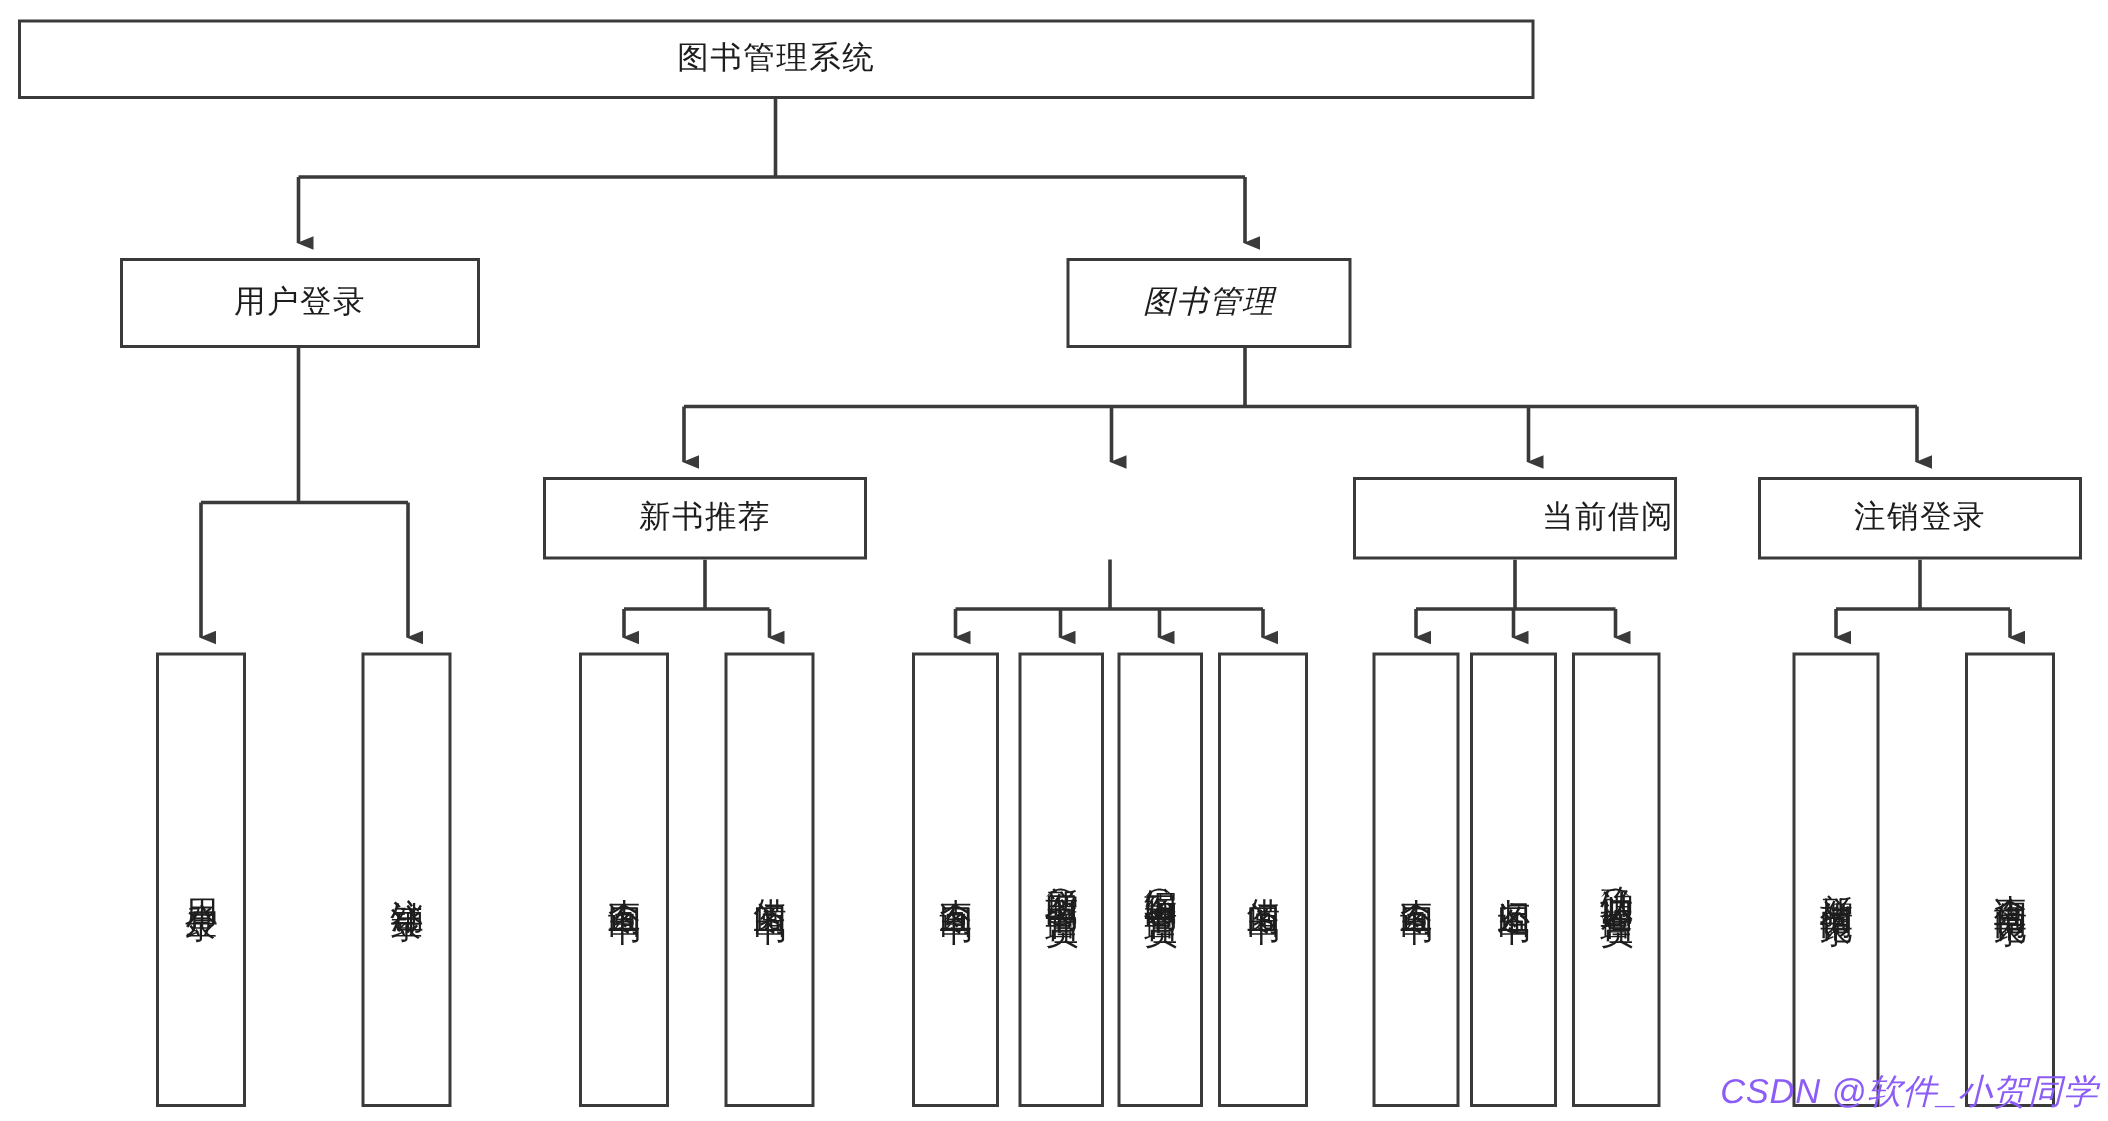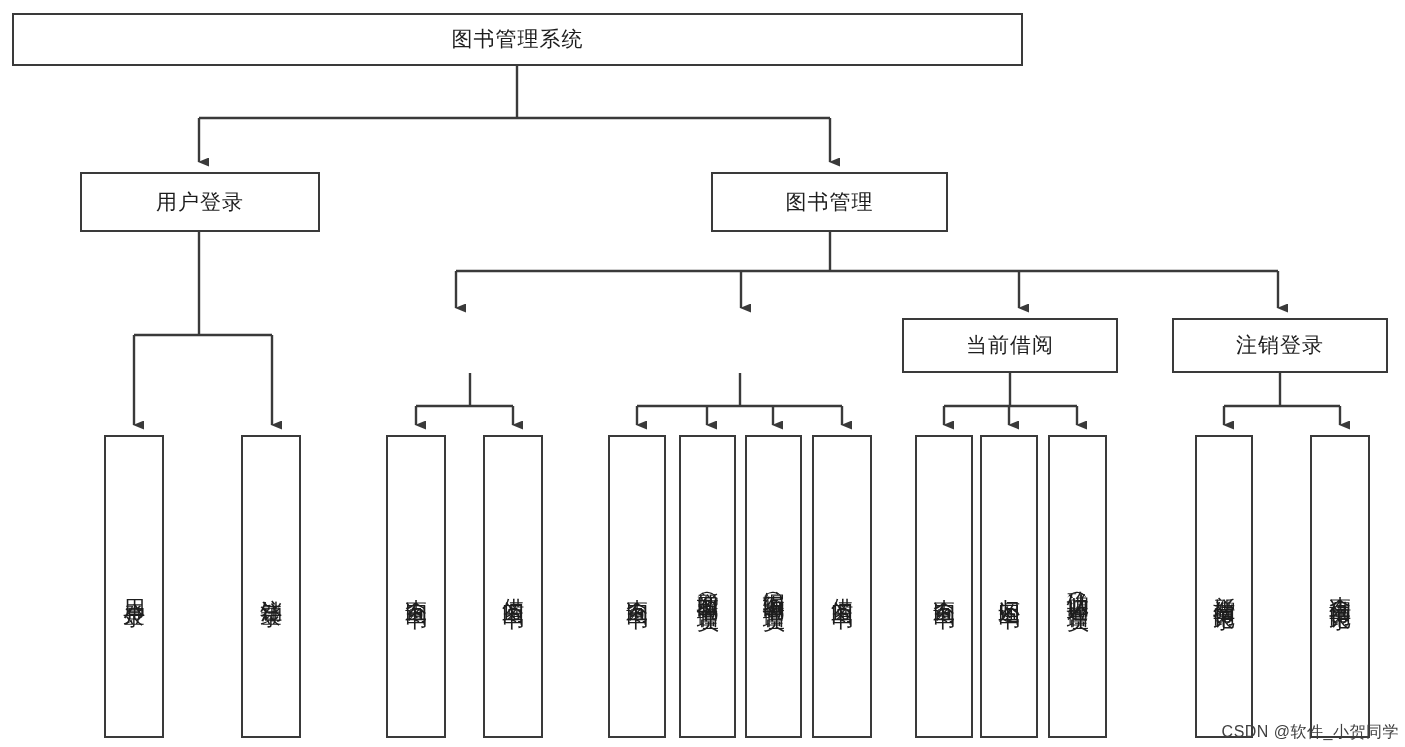--- a/index.html
+++ b/index.html
@@ -10,22 +10,22 @@
 
   .node{position:absolute;box-sizing:border-box;background:#ffffff;
         border:2px solid #3a3a3a;display:flex;align-items:center;justify-content:center;
         color:#1d1d1d;}
   .node.root{border-width:2px;}
   .h-label{font-size:21px;line-height:1.15;letter-spacing:1px;white-space:nowrap;}
   .node.leaf{align-items:center;justify-content:center;padding:6px 0;}
   .v-label{writing-mode:vertical-rl;text-orientation:upright;
            font-size:22px;line-height:1.30;letter-spacing:3px;
            white-space:normal;text-align:center;max-height:100%;}
-  .watermark{position:absolute;right:6px;bottom:4px;font-size:16px;color:#404040;
-             letter-spacing:.5px;white-space:nowrap;}
+  .watermark{position:absolute;right:6px;bottom:4px;font-size:23px;color:#8b5cf6;
+             letter-spacing:.5px;white-space:nowrap;font-style:italic;}
 </style>
 </head>
 <body>
 
 <div id="canvas">
 
   <svg id="wires" viewBox="0 0 1405 747" xmlns="http://www.w3.org/2000/svg">
     <defs>
       <marker id="ah" markerWidth="10" markerHeight="11" refX="4.5" refY="10" orient="auto" markerUnits="userSpaceOnUse">
         <path d="M0,0 L9,0 L4.5,11 Z" fill="#3a3a3a"></path>
@@ -75,25 +75,28 @@
     </g>
   </svg>
 
   <div class="node root" style="left:12px;top:13px;width:1011px;height:53px;">
     <span class="h-label">图书管理系统</span>
   </div>
 
   <div class="node" style="left:80px;top:172px;width:240px;height:60px;">
     <span class="h-label">用户登录</span>
   </div>
-  <div class="node" style="left:711px;top:172px;width:237px;height:60px;">
+  <div class="node" style="left:711px;top:172px;width:190px;height:60px;font-style:italic;">
     <span class="h-label">图书管理</span>
   </div>
 
-  <div class="node" style="left:902px;top:318px;width:216px;height:55px;">
+  <div class="node" style="left:362px;top:318px;width:216px;height:55px;">
+    <span class="h-label">新书推荐</span>
+  </div>
+  <div class="node" style="left:902px;top:318px;width:216px;height:55px;justify-content:flex-end;">
     <span class="h-label">当前借阅</span>
   </div>
   <div class="node" style="left:1172px;top:318px;width:216px;height:55px;">
     <span class="h-label">注销登录</span>
   </div>
 
   <div class="node leaf" style="left:104px;top:435px;width:60px;height:303px;">
     <span class="v-label">用户登录</span>
   </div>
   <div class="node leaf" style="left:241px;top:435px;width:60px;height:303px;">

